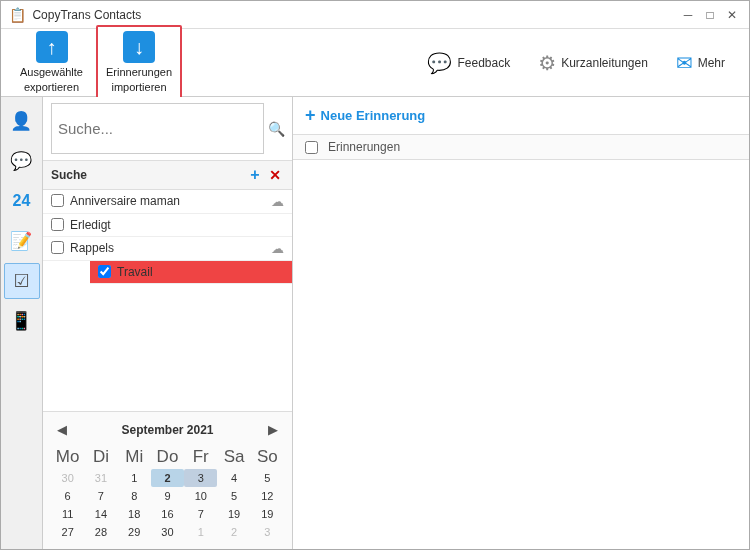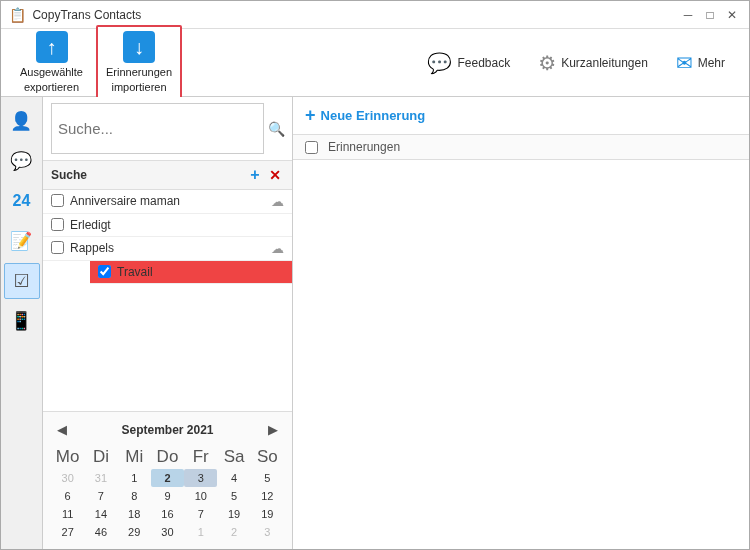--- a/index.html
+++ b/index.html
@@ -474,21 +474,21 @@
                 <td>11</td>
                 <td>14</td>
                 <td>18</td>
                 <td>16</td>
                 <td>7</td>
                 <td>19</td>
                 <td>19</td>
               </tr>
               <tr>
                 <td>27</td>
-                <td>46</td>
+                <td>28</td>
                 <td>29</td>
                 <td>30</td>
                 <td class="other-month">1</td>
                 <td class="other-month">2</td>
                 <td class="other-month">3</td>
               </tr>
             </tbody>
         </table>
       </div>
     </div>

